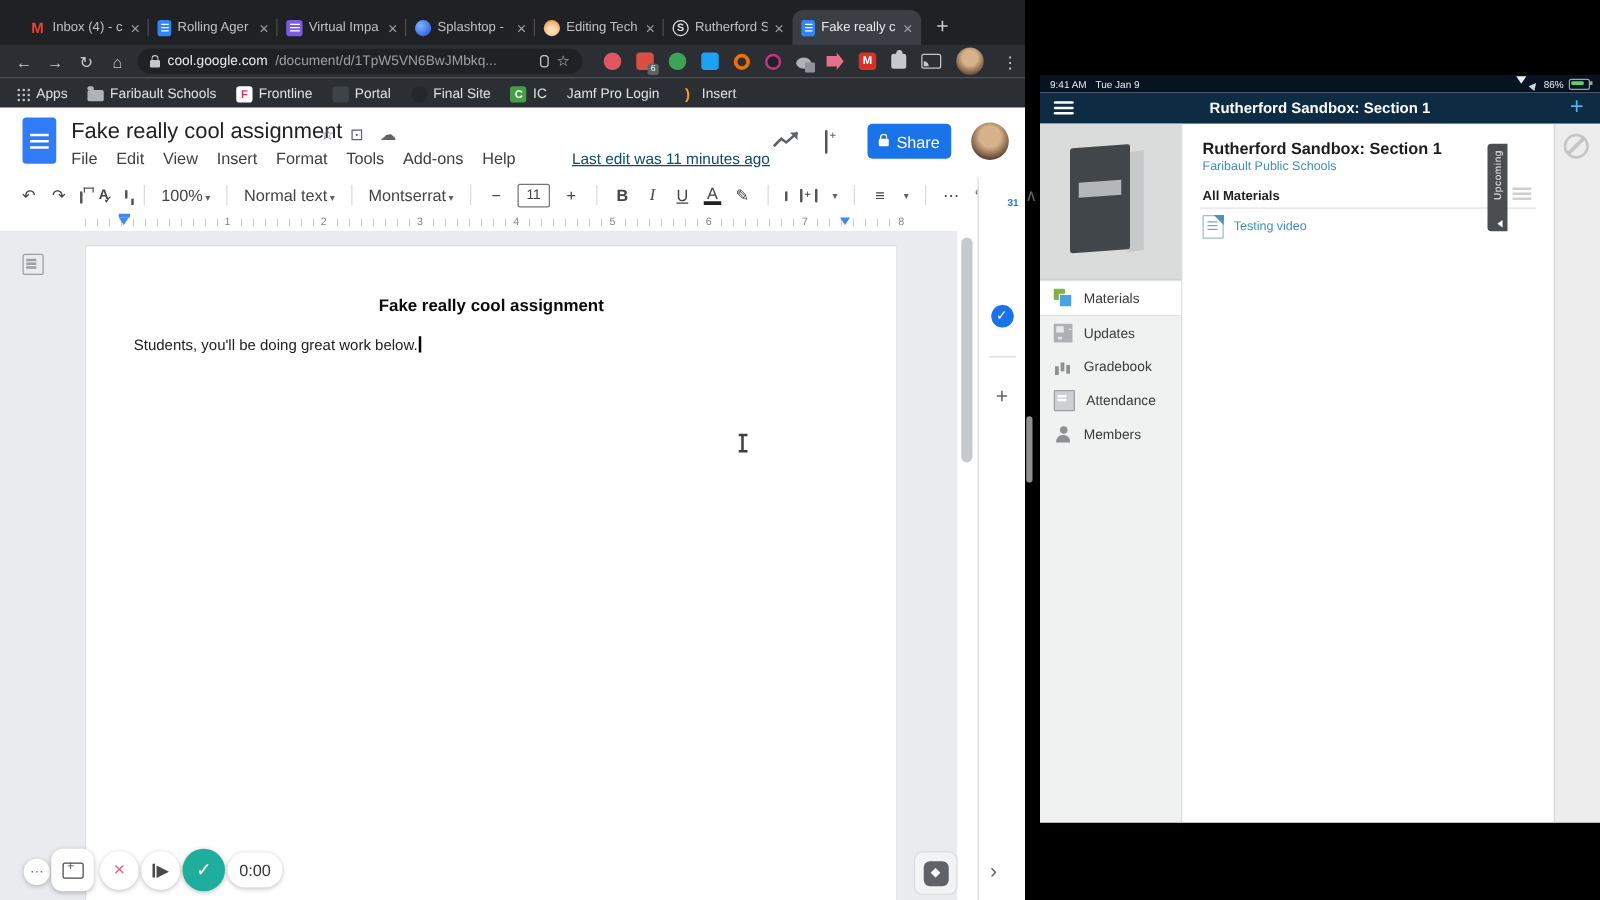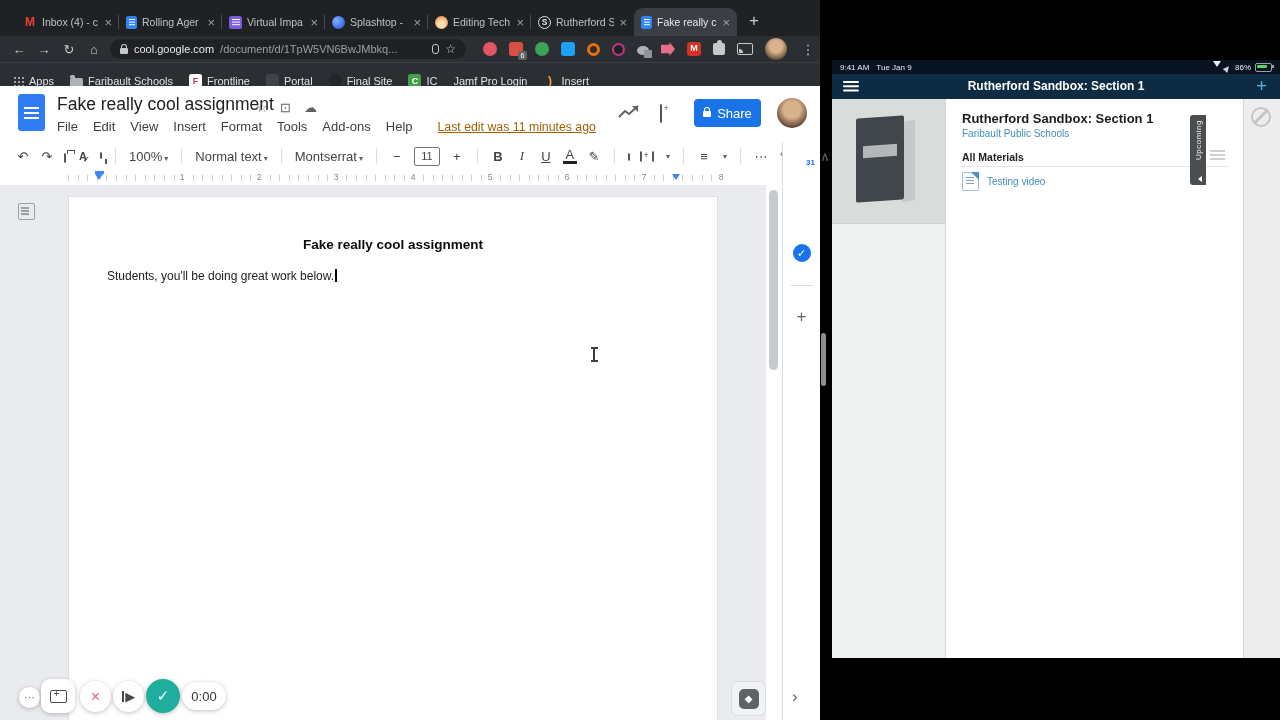--- a/index.html
+++ b/index.html
@@ -43,39 +43,39 @@
   .e7{background:#aeb3ba;border-radius:50%;width:12px;height:9px;margin-top:3px}
   .e7::after{content:"";position:absolute;right:-3px;bottom:-3px;width:8px;height:8px;background:#8f949b;border-radius:1px}
   .e8{background:#e57089;clip-path:polygon(0 20%,60% 20%,60% 0,100% 50%,60% 100%,60% 80%,0 80%)}
   .e9{background:#d93025}
   .e9::after{content:"M";position:absolute;left:0;top:1px;width:14px;text-align:center;font-size:9px;color:#fff;font-weight:700}
   .puzzle{width:12px;height:12px;background:#c6c9cc;border-radius:2px}
   .puzzle::before{content:"";position:absolute;left:3.5px;top:-3px;width:5px;height:5px;background:#c6c9cc;border-radius:50%}
   .cast{width:14px;height:10px;border:1.5px solid #c6c9cc;border-radius:2px}
   .cast::after{content:"";position:absolute;left:1px;bottom:1px;width:4px;height:4px;background:#c6c9cc;border-radius:0 100% 0 0}
   .avatar{width:22px;height:22px;border-radius:50%;background:radial-gradient(circle at 50% 38%,#d8b28b 35%,#6b4f3a 75%);flex:none}
-  .bkmrow{height:24px;background:#2b2e33;display:flex;align-items:flex-end;padding:0 14px;font-size:11px;color:#dfe1e5;border-top:1px solid #3a3d42}
+  .bkmrow{height:24px;background:#2b2e33;display:flex;align-items:center;padding:0 14px;font-size:11px;color:#dfe1e5;border-top:1px solid #3a3d42}
   .bkm{display:flex;align-items:center;gap:5px;margin-right:16px;white-space:nowrap}
   .grid9{width:2px;height:2px;background:#c6c9cc;border-radius:50%;box-shadow:0 0 0 #c6c9cc,4px 0 0 #c6c9cc,8px 0 0 #c6c9cc,0 4px 0 #c6c9cc,4px 4px 0 #c6c9cc,8px 4px 0 #c6c9cc,0 8px 0 #c6c9cc,4px 8px 0 #c6c9cc,8px 8px 0 #c6c9cc;margin:-6px 8px 0 0}
   .folderico{width:13px;height:9px;background:#aeb3ba;border-radius:1.5px;position:relative;margin-top:2px}
   .folderico::before{content:"";position:absolute;left:0;top:-2.5px;width:5px;height:3px;background:#aeb3ba;border-radius:1.5px 1.5px 0 0}
   .sqico{width:13px;height:13px;border-radius:2.5px;color:#fff;font-size:9px;font-weight:700;display:flex;align-items:center;justify-content:center}
   .ic-frontline{background:#fff;color:#d6336c}
   .ic-portal{background:#3e4349}
   .ic-finalsite{background:#22272c;border-radius:50%}
   .ic-ic{background:#43a047}
   .ic-destiny{background:transparent;color:#f59e2d;font-size:12px;font-weight:700}
   
   #docs{position:absolute;left:0;top:86px;width:820px;height:710px;background:#fff}
   .dicon{position:absolute;left:18px;top:8px;width:27px;height:37px;background:#2f7cf6;border-radius:3px}
   .dicon::after{content:"";position:absolute;left:6px;top:13px;width:15px;height:2px;background:#fff;box-shadow:0 5px 0 #fff,0 10px 0 #fff}
   .dtitle{position:absolute;left:57px;top:8px;font-size:17.5px;color:#202124}
   .dtitle-ic{position:absolute;top:14px;color:#5f6368;font-size:13px}
   .dmenus{position:absolute;left:57px;top:33px;display:flex;gap:15px;font-size:13px;color:#3c4043;align-items:center}
-  .lastedit{color:#a16207;font-size:12.3px;text-decoration:underline;margin-left:10px}
+  .lastedit{color:#0c4a6e;font-size:12.3px;text-decoration:underline;margin-left:30px}
   .hdr-right-ic{position:absolute;top:16px;color:#5f6368}
   .sharebtn{position:absolute;left:694px;top:13px;width:67px;height:28px;background:#1a73e8;border-radius:4px;display:flex;align-items:center;justify-content:center;gap:6px;color:#fff;font-size:13px;font-weight:500}
   .wlock{width:8px;height:6px;background:#fff;border-radius:1px;position:relative;margin-top:2px}
   .wlock::before{content:"";position:absolute;left:1px;top:-4px;width:4px;height:4px;border:1.5px solid #fff;border-bottom:none;border-radius:3px 3px 0 0}
   .davatar{position:absolute;left:777px;top:12px;width:30px;height:30px;border-radius:50%;background:radial-gradient(circle at 50% 38%,#d8b28b 35%,#5d4534 75%)}
   .dtoolbar{position:absolute;left:0;top:56px;width:766px;height:28px;display:flex;align-items:center;padding-left:16px;box-sizing:border-box;gap:10px;color:#444;font-size:13px}
   .tico{flex:none;text-align:center;min-width:14px}
   .tdiv{width:1px;height:16px;background:#dadce0;margin:0 3px;flex:none}
   .tcaret{font-size:8px;color:#5f6368;margin-left:2px}
   .szbox{width:24px;height:17px;border:1px solid #747775;border-radius:2px;text-align:center;font-size:11px;line-height:17px;flex:none}
@@ -434,20 +434,42 @@
     <span class="inavplus">+</span>
   </div>
   <div class="ibody">
     <div class="isidebar">
       <div class="bookbox">
         <span class="bookpages"></span>
         <span class="bookcover">
             <span class="booklabel"></span>
           </span>
       </div>
+      <ul class="imenu">
+        <li class="active">
+            <span class="mi mi-materials"></span>
+            <span>Materials</span>
+          </li>
+        <li>
+            <span class="mi mi-updates"></span>
+            <span>Updates</span>
+          </li>
+        <li>
+            <span class="mi mi-grade"></span>
+            <span>Gradebook</span>
+          </li>
+        <li>
+            <span class="mi mi-att"></span>
+            <span>Attendance</span>
+          </li>
+        <li>
+            <span class="mi mi-members"></span>
+            <span>Members</span>
+          </li>
+      </ul>
     </div>
     <div class="imain">
       <div class="icourse">Rutherford Sandbox: Section 1</div>
       <div class="ischool">Faribault Public Schools</div>
       <div class="iheader">All Materials</div>
       <span class="reorder"></span>
       <div class="ihr"></div>
       <div class="iitem">
         <span class="docico"></span>
         <span>Testing video</span>

